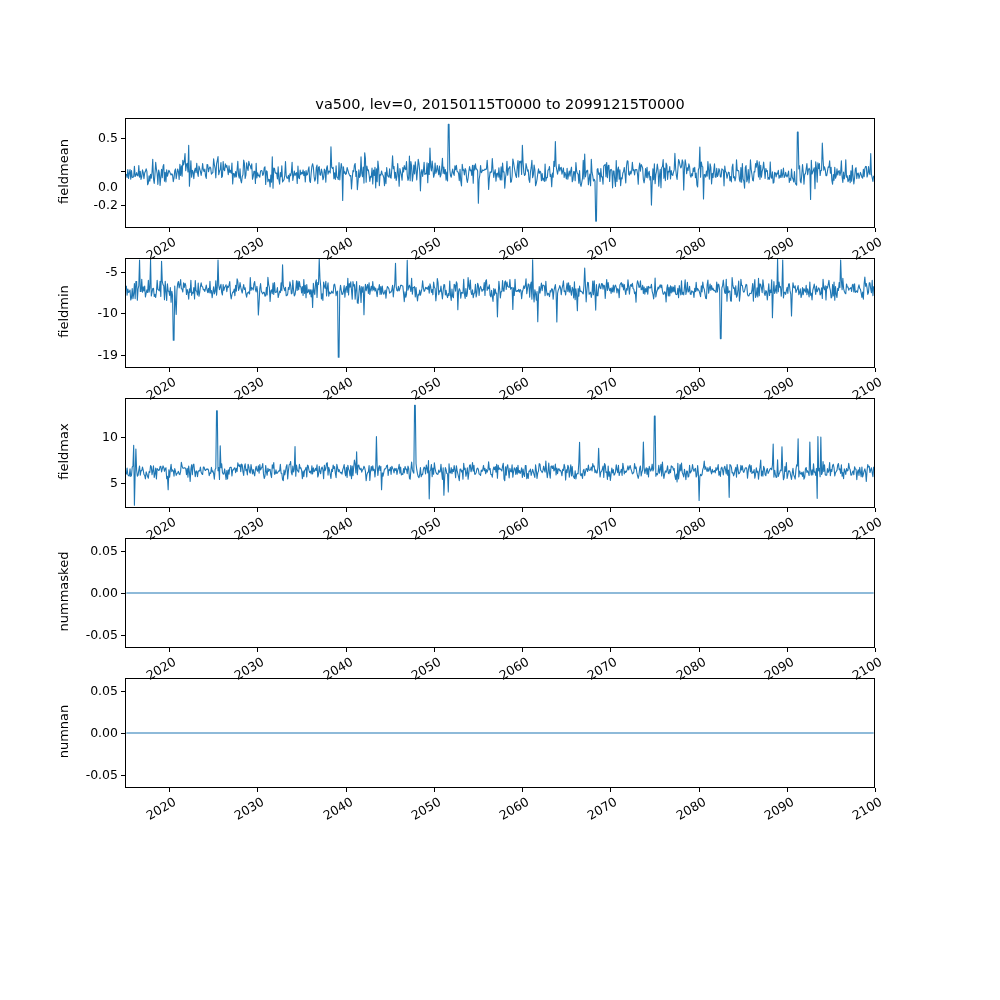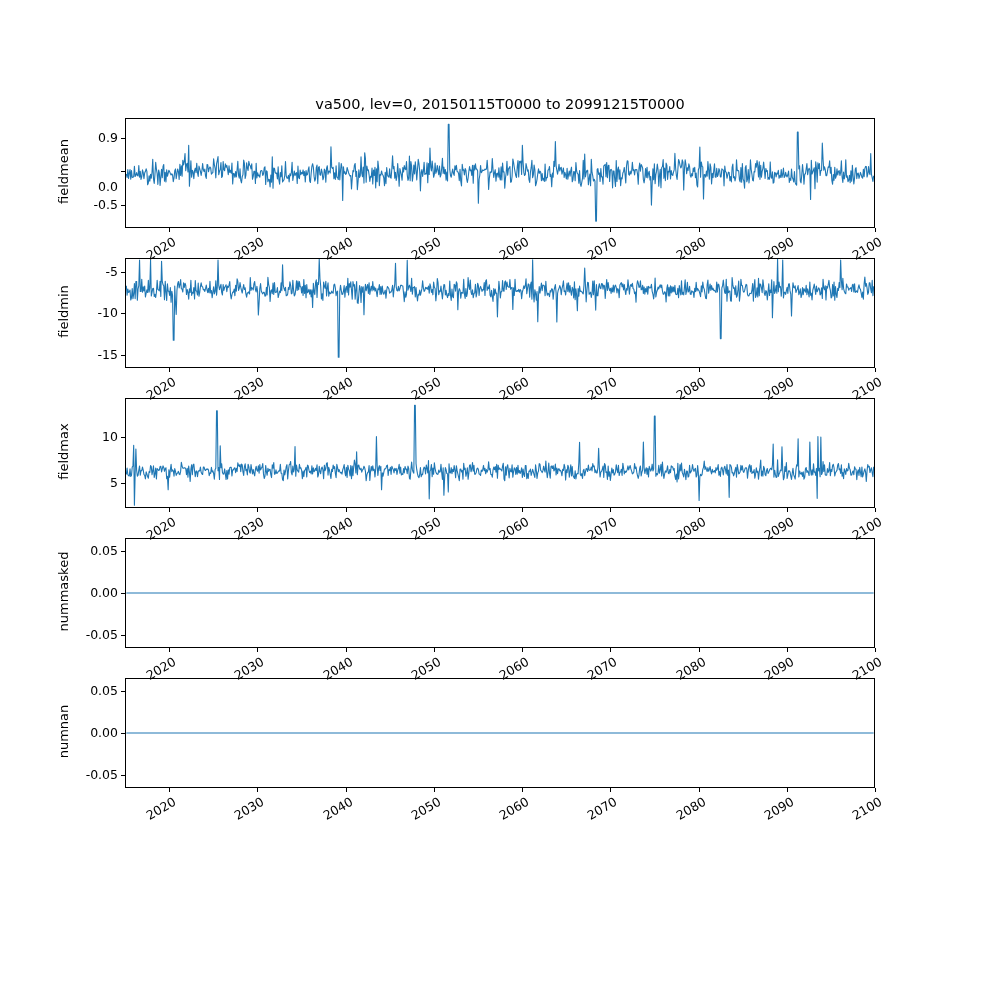--- a/index.html
+++ b/index.html
@@ -104,46 +104,46 @@
       </svg>
     </div>
   <div class="panel" id="panel-4" style="left: 125px; top: 678px; width: 750px; height: 110px;">
       <svg viewBox="0 0 750 110" preserveAspectRatio="none">
         <path d="M0.35 55.00 L749.65 55.00" fill="none" stroke="#1f77b4" stroke-width="1.1" stroke-linejoin="round" vector-effect="non-scaling-stroke"></path>
       </svg>
     </div>
 
 
 <div class="ylabel" style="width: 120px; left: 3px; top: 164px;">fieldmean</div>
-    <div class="ytick" style="width: 55px; left: 63px; top: 196.667px;">-0.5</div>
+    <div class="ytick" style="width: 55px; left: 63px; top: 196.667px;">-0.2</div>
     <div class="tickmark" style="left: 121px; top: 204.667px; width: 4px; height: 1px;"></div>
     <div class="ytick" style="width: 55px; left: 63px; top: 179px;">0.0</div>
     <div class="tickmark" style="left: 121px; top: 171.333px; width: 4px; height: 1px;"></div>
-    <div class="ytick" style="width: 55px; left: 63px; top: 130px;">0.9</div>
+    <div class="ytick" style="width: 55px; left: 63px; top: 130px;">0.5</div>
     <div class="tickmark" style="left: 121px; top: 138px; width: 4px; height: 1px;"></div>
     <div class="tickmark" style="left: 169.118px; top: 228px; width: 1px; height: 4px;"></div>
     <div class="xtick" style="left: 129.118px; top: 234px; width: 42px; text-align: right;">2020</div>
     <div class="tickmark" style="left: 257.353px; top: 228px; width: 1px; height: 4px;"></div>
     <div class="xtick" style="left: 217.353px; top: 234px; width: 42px; text-align: right;">2030</div>
     <div class="tickmark" style="left: 345.588px; top: 228px; width: 1px; height: 4px;"></div>
     <div class="xtick" style="left: 305.588px; top: 234px; width: 42px; text-align: right;">2040</div>
     <div class="tickmark" style="left: 433.824px; top: 228px; width: 1px; height: 4px;"></div>
     <div class="xtick" style="left: 393.824px; top: 234px; width: 42px; text-align: right;">2050</div>
     <div class="tickmark" style="left: 522.059px; top: 228px; width: 1px; height: 4px;"></div>
     <div class="xtick" style="left: 482.059px; top: 234px; width: 42px; text-align: right;">2060</div>
     <div class="tickmark" style="left: 610.294px; top: 228px; width: 1px; height: 4px;"></div>
     <div class="xtick" style="left: 570.294px; top: 234px; width: 42px; text-align: right;">2070</div>
     <div class="tickmark" style="left: 698.529px; top: 228px; width: 1px; height: 4px;"></div>
     <div class="xtick" style="left: 658.529px; top: 234px; width: 42px; text-align: right;">2080</div>
     <div class="tickmark" style="left: 786.765px; top: 228px; width: 1px; height: 4px;"></div>
     <div class="xtick" style="left: 746.765px; top: 234px; width: 42px; text-align: right;">2090</div>
     <div class="tickmark" style="left: 875px; top: 228px; width: 1px; height: 4px;"></div>
     <div class="xtick" style="left: 835px; top: 234px; width: 42px; text-align: right;">2100</div>
     <div class="ylabel" style="width: 120px; left: 3px; top: 304px;">fieldmin</div>
-    <div class="ytick" style="width: 55px; left: 63px; top: 346.767px;">-15</div>
+    <div class="ytick" style="width: 55px; left: 63px; top: 346.767px;">-19</div>
     <div class="tickmark" style="left: 121px; top: 354.767px; width: 4px; height: 1px;"></div>
     <div class="ytick" style="width: 55px; left: 63px; top: 305.414px;">-10</div>
     <div class="tickmark" style="left: 121px; top: 313.414px; width: 4px; height: 1px;"></div>
     <div class="ytick" style="width: 55px; left: 63px; top: 264.06px;">-5</div>
     <div class="tickmark" style="left: 121px; top: 272.06px; width: 4px; height: 1px;"></div>
     <div class="tickmark" style="left: 169.118px; top: 368px; width: 1px; height: 4px;"></div>
     <div class="xtick" style="left: 129.118px; top: 374px; width: 42px; text-align: right;">2020</div>
     <div class="tickmark" style="left: 257.353px; top: 368px; width: 1px; height: 4px;"></div>
     <div class="xtick" style="left: 217.353px; top: 374px; width: 42px; text-align: right;">2030</div>
     <div class="tickmark" style="left: 345.588px; top: 368px; width: 1px; height: 4px;"></div>

